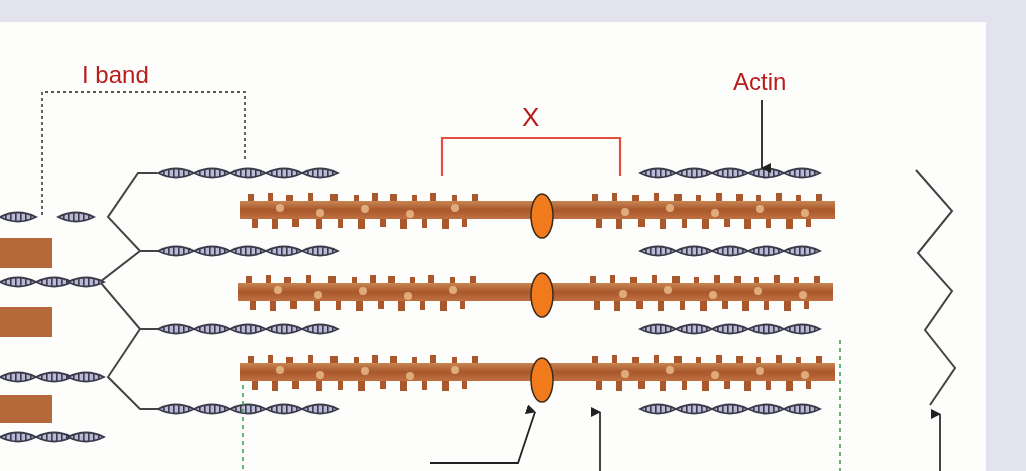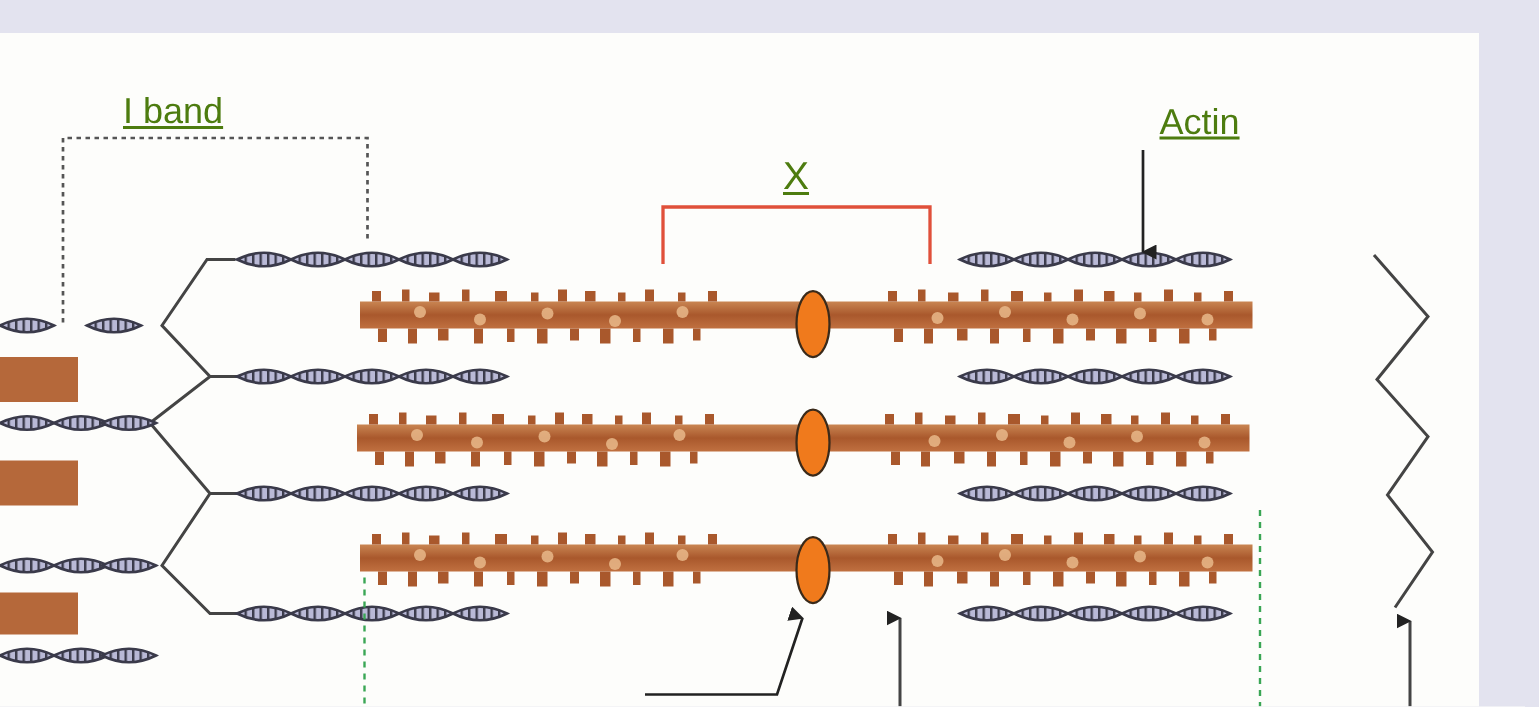--- a/index.html
+++ b/index.html
@@ -1,20 +1,20 @@
 <!DOCTYPE html>
 <html><head>
 <meta charset="utf-8">
 <style>
   html, body { margin:0; padding:0; }
   body { width:1026px; height:471px; background:#e3e3ef; position:relative; overflow:hidden;
          font-family:"Liberation Sans", sans-serif; }
   #panel { position:absolute; left:0; top:22px; width:986px; height:449px; background:#fdfdfb; }
   svg { position:absolute; left:0; top:0; }
-  .lbl { position:absolute; font-family:"Liberation Sans", sans-serif; color:#4d7c0f; font-size:24px; line-height:1;text-decoration:underline; }
+  .lbl { position:absolute; font-family:"Liberation Sans", sans-serif; color:#b91c1c; font-size:24px; line-height:1; }
 </style>
 </head>
 <body>
 
 <div id="panel"></div>
 
 <svg width="1026" height="471" viewBox="0 0 1026 471">
   <defs>
     <pattern id="stripes" width="5" height="10" patternUnits="userSpaceOnUse">
       <rect width="5" height="10" fill="#b9b9d6"></rect>
@@ -192,13 +192,13 @@
   <g>
     <line x1="600" y1="471" x2="600" y2="412" stroke="#444" stroke-width="2" marker-end="url(#arrowhead)"></line>
   </g>
   <g>
     <line x1="940" y1="471" x2="940" y2="414" stroke="#444" stroke-width="2" marker-end="url(#arrowhead)"></line>
   </g>
 </svg>
 
 <div class="lbl" style="left:82px; top:63px;">I band</div>
 <div class="lbl" style="left:522px; top:104px; font-size:26px;">X</div>
-<div class="lbl" style="left:733px; top:70px;margin-left:40px;">Actin</div>
+<div class="lbl" style="left:733px; top:70px;">Actin</div>
 
 </body></html>

